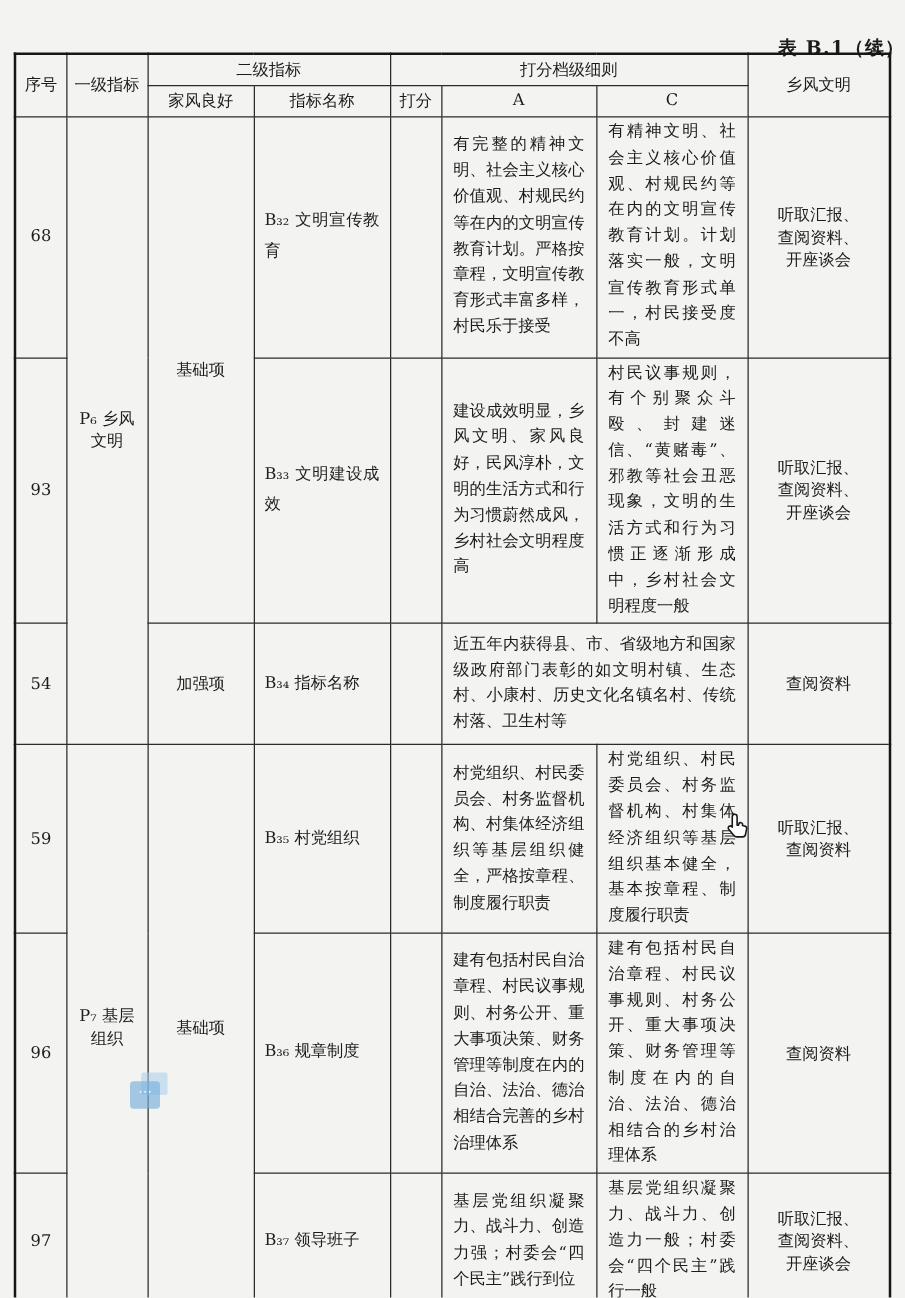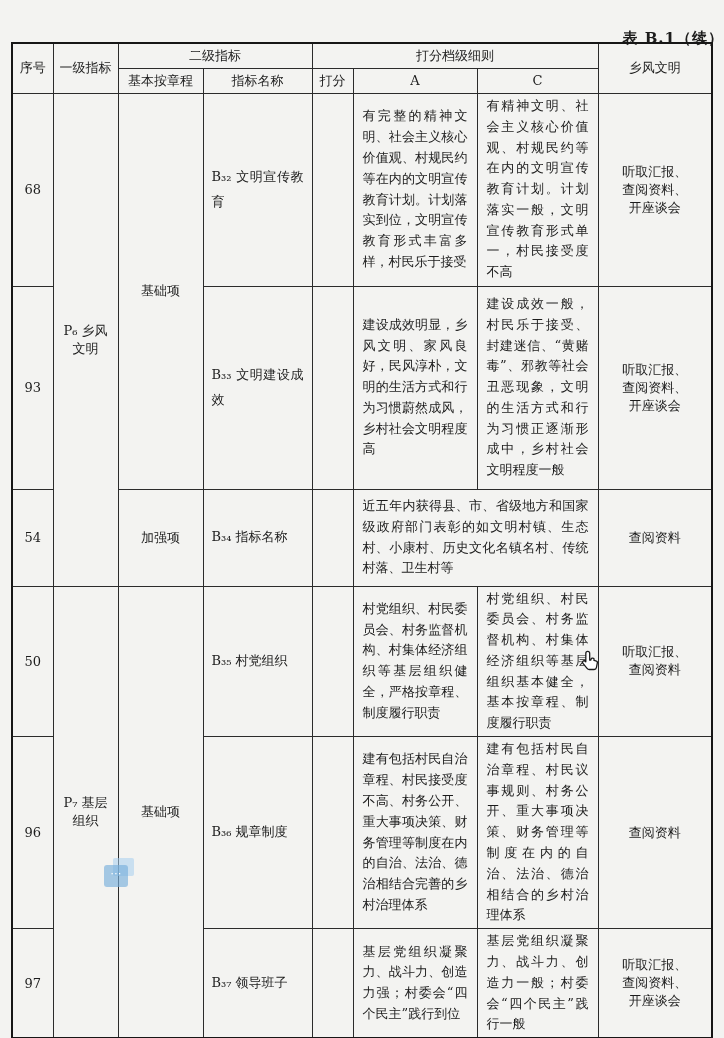--- a/index.html
+++ b/index.html
@@ -75,76 +75,76 @@
   </colgroup>
   <thead>
     <tr style="height:25px">
       <th rowspan="2">序号</th>
       <th rowspan="2">一级指标</th>
       <th colspan="2">二级指标</th>
       <th colspan="3">打分档级细则</th>
       <th rowspan="2">乡风文明</th>
     </tr>
     <tr style="height:25px">
-      <th>基本按章程</th>
+      <th>家风良好</th>
       <th>指标名称</th>
       <th>打分</th>
       <th>A</th>
       <th>C</th>
     </tr>
   </thead>
   <tbody>
     <tr style="height:193px">
       <td class="center">68</td>
       <td class="center pre" rowspan="3">P₆ 乡风
 文明</td>
       <td class="center" rowspan="2">基础项</td>
       <td class="name">B₃₂ 文明宣传教育</td>
       <td class="center"></td>
-      <td class="just">有完整的精神文明、社会主义核心价值观、村规民约等在内的文明宣传教育计划。计划落实到位，文明宣传教育形式丰富多样，村民乐于接受</td>
+      <td class="just">有完整的精神文明、社会主义核心价值观、村规民约等在内的文明宣传教育计划。严格按章程，文明宣传教育形式丰富多样，村民乐于接受</td>
       <td class="just">有精神文明、社会主义核心价值观、村规民约等在内的文明宣传教育计划。计划落实一般，文明宣传教育形式单一，村民接受度不高</td>
       <td class="center pre">听取汇报、
 查阅资料、
 开座谈会</td>
     </tr>
     <tr style="height:203px">
       <td class="center">93</td>
       <td class="name">B₃₃ 文明建设成效</td>
       <td class="center"></td>
       <td class="just">建设成效明显，乡风文明、家风良好，民风淳朴，文明的生活方式和行为习惯蔚然成风，乡村社会文明程度高</td>
-      <td class="just">建设成效一般，村民乐于接受、封建迷信、“黄赌毒”、邪教等社会丑恶现象，文明的生活方式和行为习惯正逐渐形成中，乡村社会文明程度一般</td>
+      <td class="just">村民议事规则，有个别聚众斗殴、封建迷信、“黄赌毒”、邪教等社会丑恶现象，文明的生活方式和行为习惯正逐渐形成中，乡村社会文明程度一般</td>
       <td class="center pre">听取汇报、
 查阅资料、
 开座谈会</td>
     </tr>
     <tr style="height:97px">
       <td class="center">54</td>
       <td class="center">加强项</td>
       <td class="name">B₃₄ 指标名称</td>
       <td class="center"></td>
       <td class="just" colspan="2">近五年内获得县、市、省级地方和国家级政府部门表彰的如文明村镇、生态村、小康村、历史文化名镇名村、传统村落、卫生村等</td>
       <td class="center pre">查阅资料</td>
     </tr>
     <tr style="height:141px">
-      <td class="center">50</td>
+      <td class="center">59</td>
       <td class="center pre" rowspan="3">P₇ 基层
 组织</td>
       <td class="center" rowspan="3">基础项</td>
       <td class="name">B₃₅ 村党组织</td>
       <td class="center"></td>
       <td class="just">村党组织、村民委员会、村务监督机构、村集体经济组织等基层组织健全，严格按章程、制度履行职责</td>
       <td class="just">村党组织、村民委员会、村务监督机构、村集体经济组织等基层组织基本健全，基本按章程、制度履行职责</td>
       <td class="center pre">听取汇报、
 查阅资料</td>
     </tr>
     <tr style="height:188px">
       <td class="center">96</td>
       <td class="name">B₃₆ 规章制度</td>
       <td class="center"></td>
-      <td class="just">建有包括村民自治章程、村民接受度不高、村务公开、重大事项决策、财务管理等制度在内的自治、法治、德治相结合完善的乡村治理体系</td>
+      <td class="just">建有包括村民自治章程、村民议事规则、村务公开、重大事项决策、财务管理等制度在内的自治、法治、德治相结合完善的乡村治理体系</td>
       <td class="just">建有包括村民自治章程、村民议事规则、村务公开、重大事项决策、财务管理等制度在内的自治、法治、德治相结合的乡村治理体系</td>
       <td class="center pre">查阅资料</td>
     </tr>
     <tr style="height:95px">
       <td class="center">97</td>
       <td class="name">B₃₇ 领导班子</td>
       <td class="center"></td>
       <td class="just">基层党组织凝聚力、战斗力、创造力强；村委会“四个民主”践行到位</td>
       <td class="just">基层党组织凝聚力、战斗力、创造力一般；村委会“四个民主”践行一般</td>
       <td class="center pre">听取汇报、

